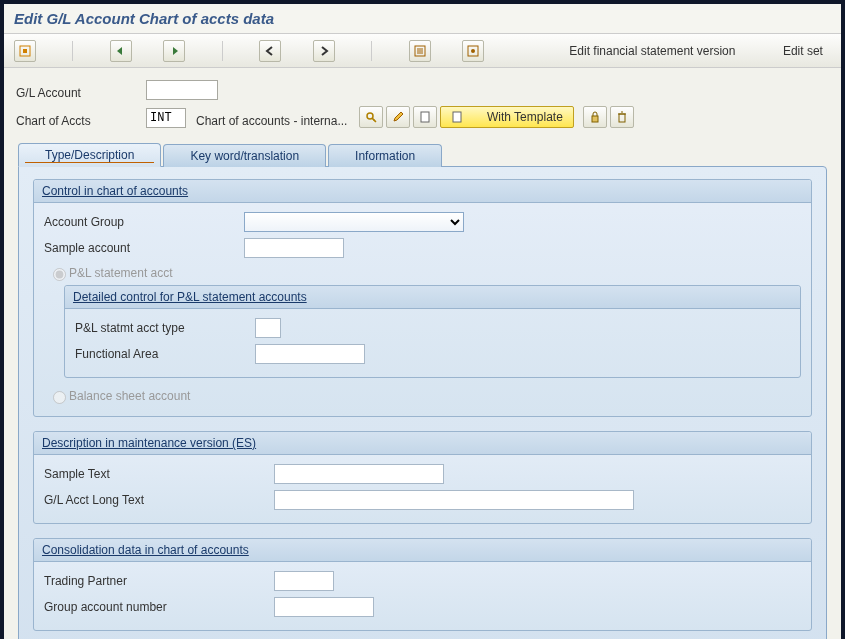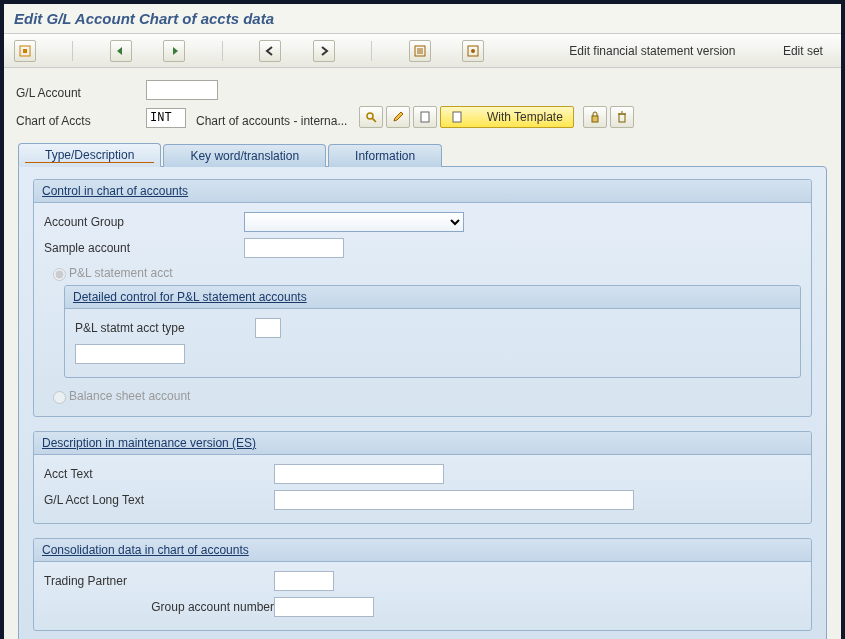--- a/index.html
+++ b/index.html
@@ -173,54 +173,55 @@
             <span>P&amp;L statement acct</span>
           </label>
           <div class="subgroup">
             <div class="group-title">Detailed control for P&amp;L statement accounts</div>
             <div class="group-body">
               <div class="frow">
                 <span class="flbl narrow">P&amp;L statmt acct type</span>
                 <input class="finp" style="width: 26px;">
               </div>
               <div class="frow">
+                <span class="flbl narrow">Functional Area</span>
                 <input class="finp" style="width: 110px;">
               </div>
             </div>
           </div>
           <label class="radio disabled" style="margin-top:10px;">
             <input type="radio" disabled="" style="">
             <span>Balance sheet account</span>
           </label>
         </div>
       </div>
 
       <div class="group">
         <div class="group-title">Description in maintenance version (ES)</div>
         <div class="group-body">
           <div class="frow">
-            <span class="flbl" style="width:230px;">Acct Text</span>
+            <span class="flbl" style="width:230px;">Sample Text</span>
             <input class="finp" style="width: 170px;">
           </div>
           <div class="frow">
             <span class="flbl" style="width:230px;">G/L Acct Long Text</span>
             <input class="finp" style="width: 360px;">
           </div>
         </div>
       </div>
 
       <div class="group">
         <div class="group-title">Consolidation data in chart of accounts</div>
         <div class="group-body">
           <div class="frow">
             <span class="flbl" style="width:230px;">Trading Partner</span>
             <input class="finp" style="width: 60px;">
           </div>
           <div class="frow">
-            <span class="flbl" style="width:230px;text-align:right;">Group account number</span>
+            <span class="flbl" style="width:230px;">Group account number</span>
             <input class="finp" style="width: 100px;">
           </div>
         </div>
       </div>
 
     </div>
   </div>
 
 </div>
 

